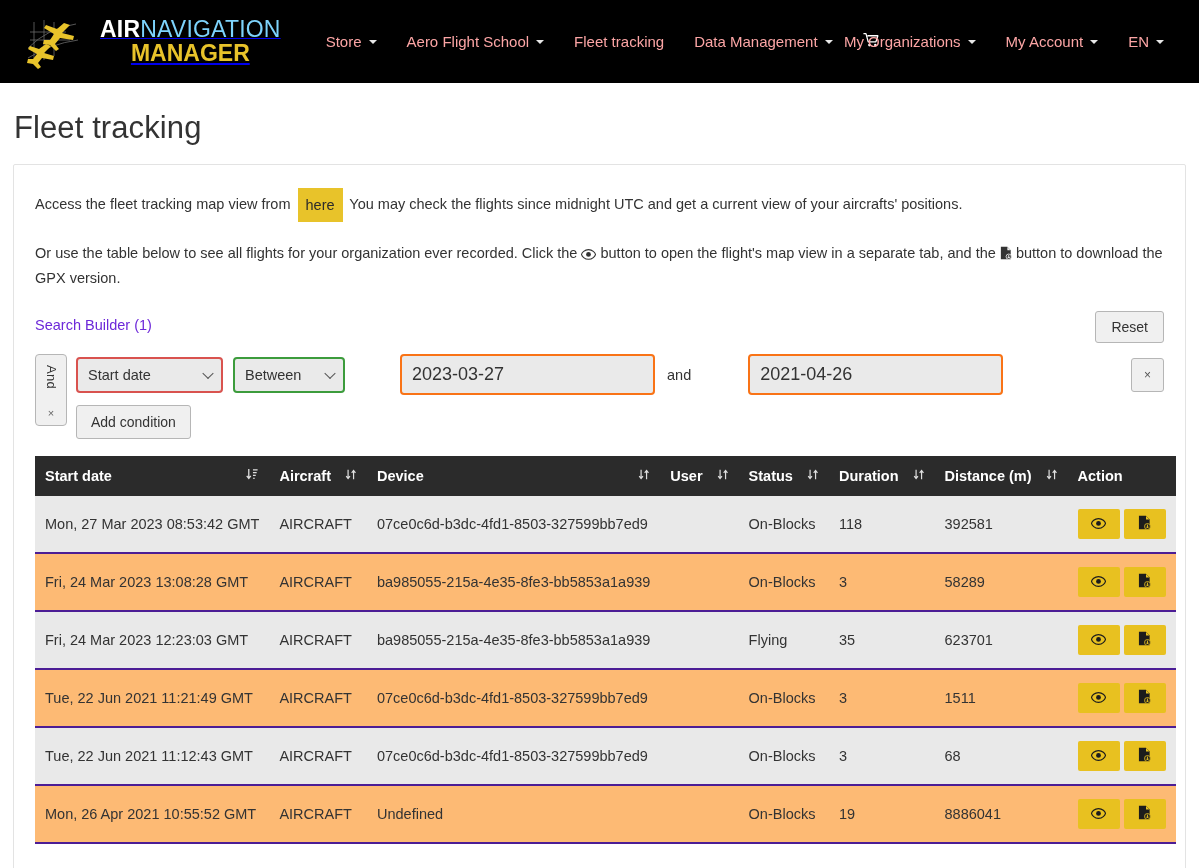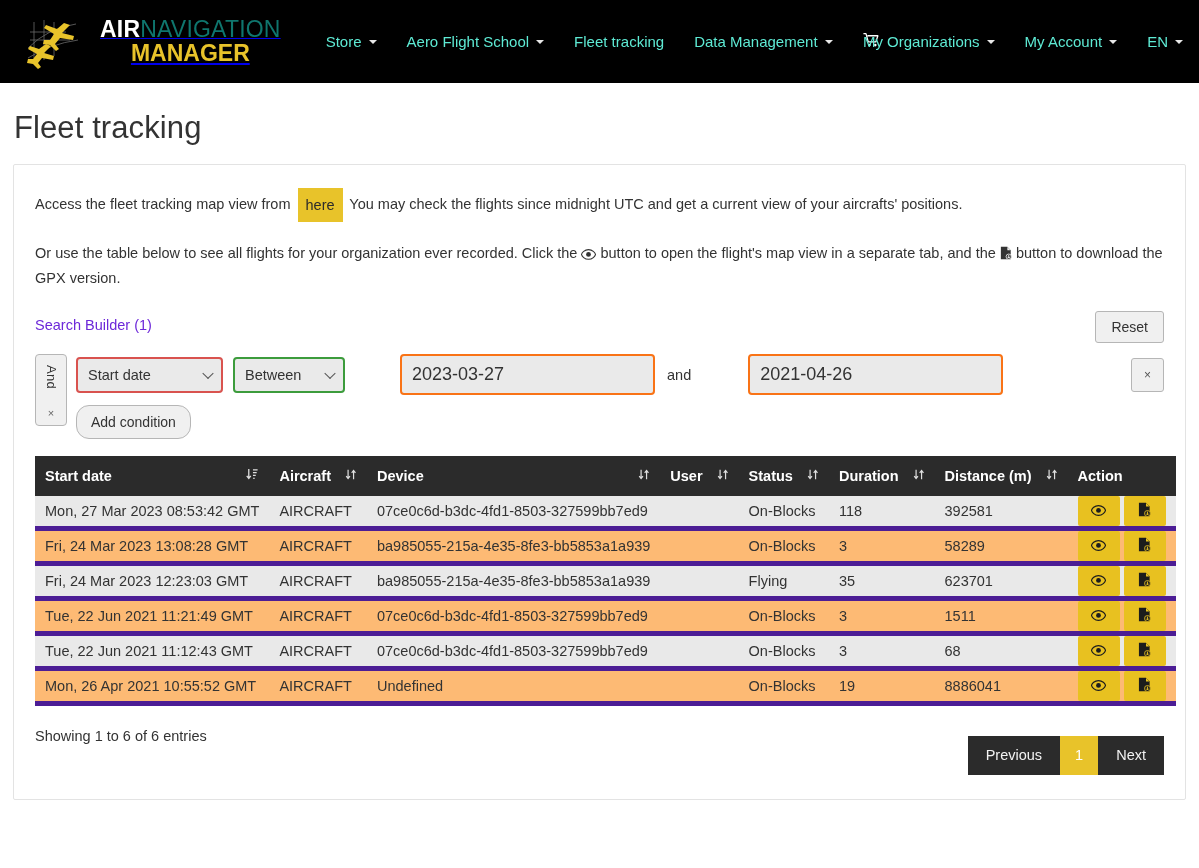--- a/index.html
+++ b/index.html
@@ -25,49 +25,49 @@
   .brand {
     display: flex;
     align-items: center;
     gap: 8px;
     margin-right: 30px;
   }
   .brand-logo { width: 66px; height: 56px; flex: none; }
   .brand-text { line-height: 1.0; }
   .brand-line1 { font-size: 23px; font-weight: bold; letter-spacing: .2px; }
   .brand-line1 .air { color: #ffffff; }
-  .brand-line1 .nav { color: #0f766e; font-weight: normal; }
+  .brand-line1 .nav { color: #7dd3fc; font-weight: normal; }
   .brand-line2 {
     font-size: 23px; font-weight: bold; color: #e8c32a;
     text-align: center; margin-top: 1px;
   }
 
   .nav-items { display: flex; align-items: center; }
   .nav-link {
-    color: #5eead4;
+    color: #fca5a5;
     font-size: 15px;
     padding: 10px 15px;
     text-decoration: none;
     white-space: nowrap;
     cursor: pointer;
     display: flex;
     align-items: center;
     gap: 6px;
   }
   .caret {
     display: inline-block;
     width: 0; height: 0;
     border-left: 4px solid transparent;
     border-right: 4px solid transparent;
     border-top: 4px solid #e8e8e8;
     margin-left: 1px;
   }
   .nav-right {
     position: absolute;
-    right: 1px;
+    right: 20px;
     display: flex;
     align-items: flex-end;
   }
   .cart-icon { display: inline-block; }
 
   
   .page { padding: 0 13px; }
   .page-title {
     font-size: 31px;
     font-weight: normal;
@@ -193,21 +193,21 @@
     font-size: 12px;
     color: #555;
     padding: 9px 12px;
     cursor: pointer;
     font-family: "Liberation Sans", sans-serif;
     margin-left: auto;
   }
   .btn-add {
     background: #f0f0f0;
     border: 1px solid #b6b6b6;
-    border-radius: 13px;
+    border-radius: 3px;
     font-size: 14px;
     color: #333;
     padding: 8px 14px;
     cursor: pointer;
     margin-top: 10px;
     font-family: "Liberation Sans", sans-serif;
   }
 
   
   table.dt {
@@ -224,23 +224,23 @@
     font-weight: bold;
     padding: 12px 10px;
     white-space: nowrap;
     position: relative;
     cursor: pointer;
     vertical-align: middle;
   }
   th .th-inner { display: flex; align-items: center; justify-content: space-between; gap: 14px; }
   .sort-ico { opacity: .85; flex: none; }
   table.dt tbody td {
-    padding: 0 10px;
-    color: #333;
-    border-bottom: 5px solid #4c1d95;
+    padding: 13px 10px;
+    color: #333;
+    border-bottom: 2px solid #4c1d95;
     vertical-align: middle;
     white-space: nowrap;
   }
   table.dt tbody tr.odd td { background: #e9e9e9; }
   table.dt tbody tr.even td { background: #fdba74; }
   td.col-action { padding: 7px 10px 7px 8px; }
   .act-wrap { display: flex; gap: 4px; }
   .act-btn {
     background: #e8c120;
     border: none;

